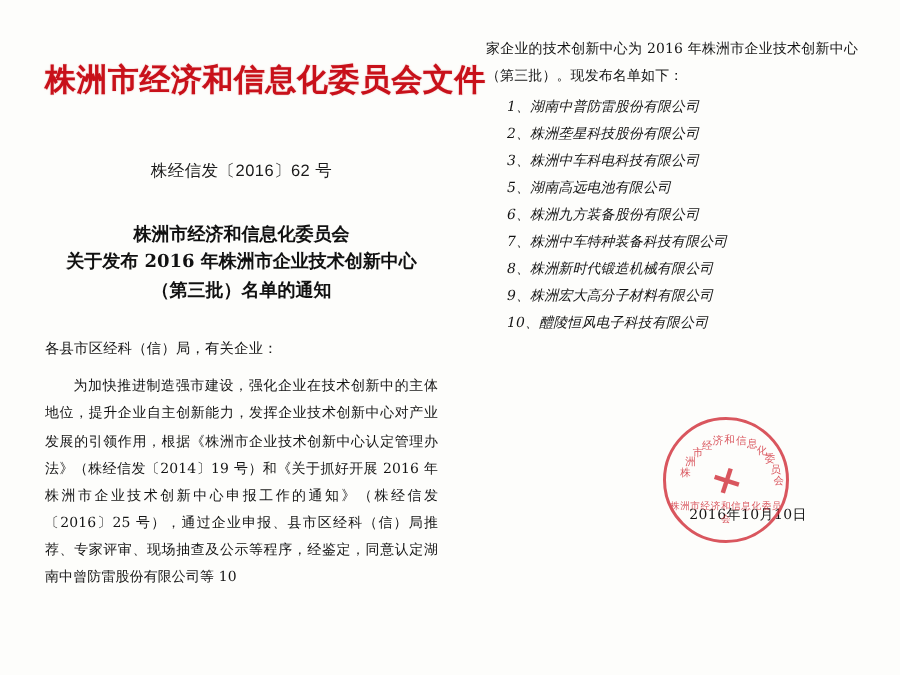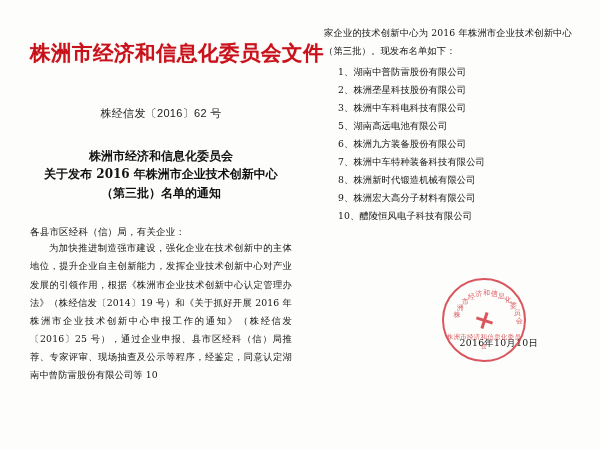--- a/index.html
+++ b/index.html
@@ -74,21 +74,21 @@
     font-size: 9.5px;
     color: #141414;
     margin-top: 24px;
     letter-spacing: 0.2px;
   }
   .body-para {
     font-family: "DejaVu Serif", "Liberation Serif", serif;
     font-size: 9.3px;
     color: #141414;
     line-height: 1.95;
-    margin-top: 0;
+    margin-top: 10px;
     text-align: justify;
     text-indent: 19px;
     letter-spacing: 0.1px;
   }
 
   
   .r-para {
     font-family: "DejaVu Serif", "Liberation Serif", serif;
     font-size: 9.3px;
     color: #141414;
@@ -99,20 +99,21 @@
   .r-para.indent {
     text-indent: 19px;
   }
   .r-lead {
     margin-top: 2px;
   }
   .list {
     margin: 3px 0 0 0;
     padding: 0;
     list-style: none;
+    font-style: italic;
   }
   .list li {
     font-family: "DejaVu Serif", "Liberation Serif", serif;
     font-size: 9.3px;
     color: #141414;
     line-height: 1.93;
     padding-left: 14px;
     white-space: nowrap;
     letter-spacing: 0.1px;
   }

